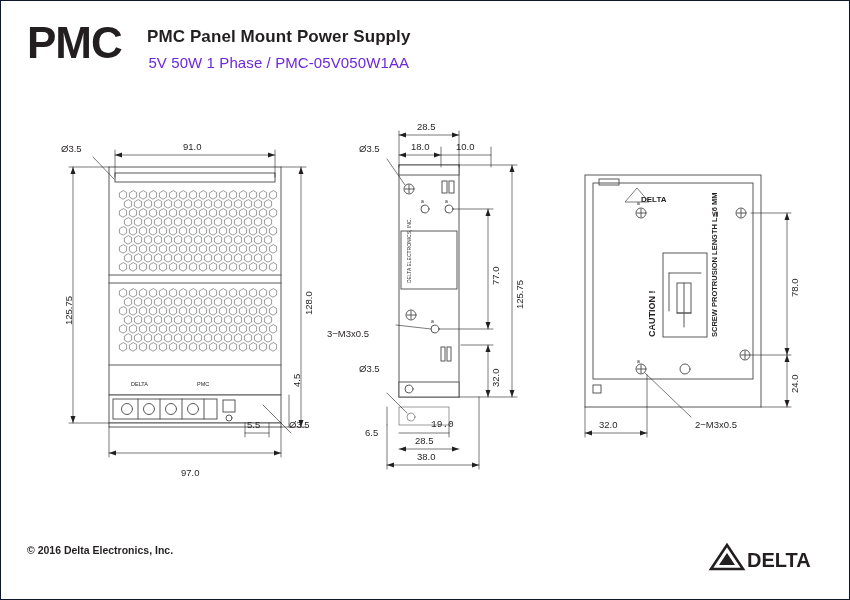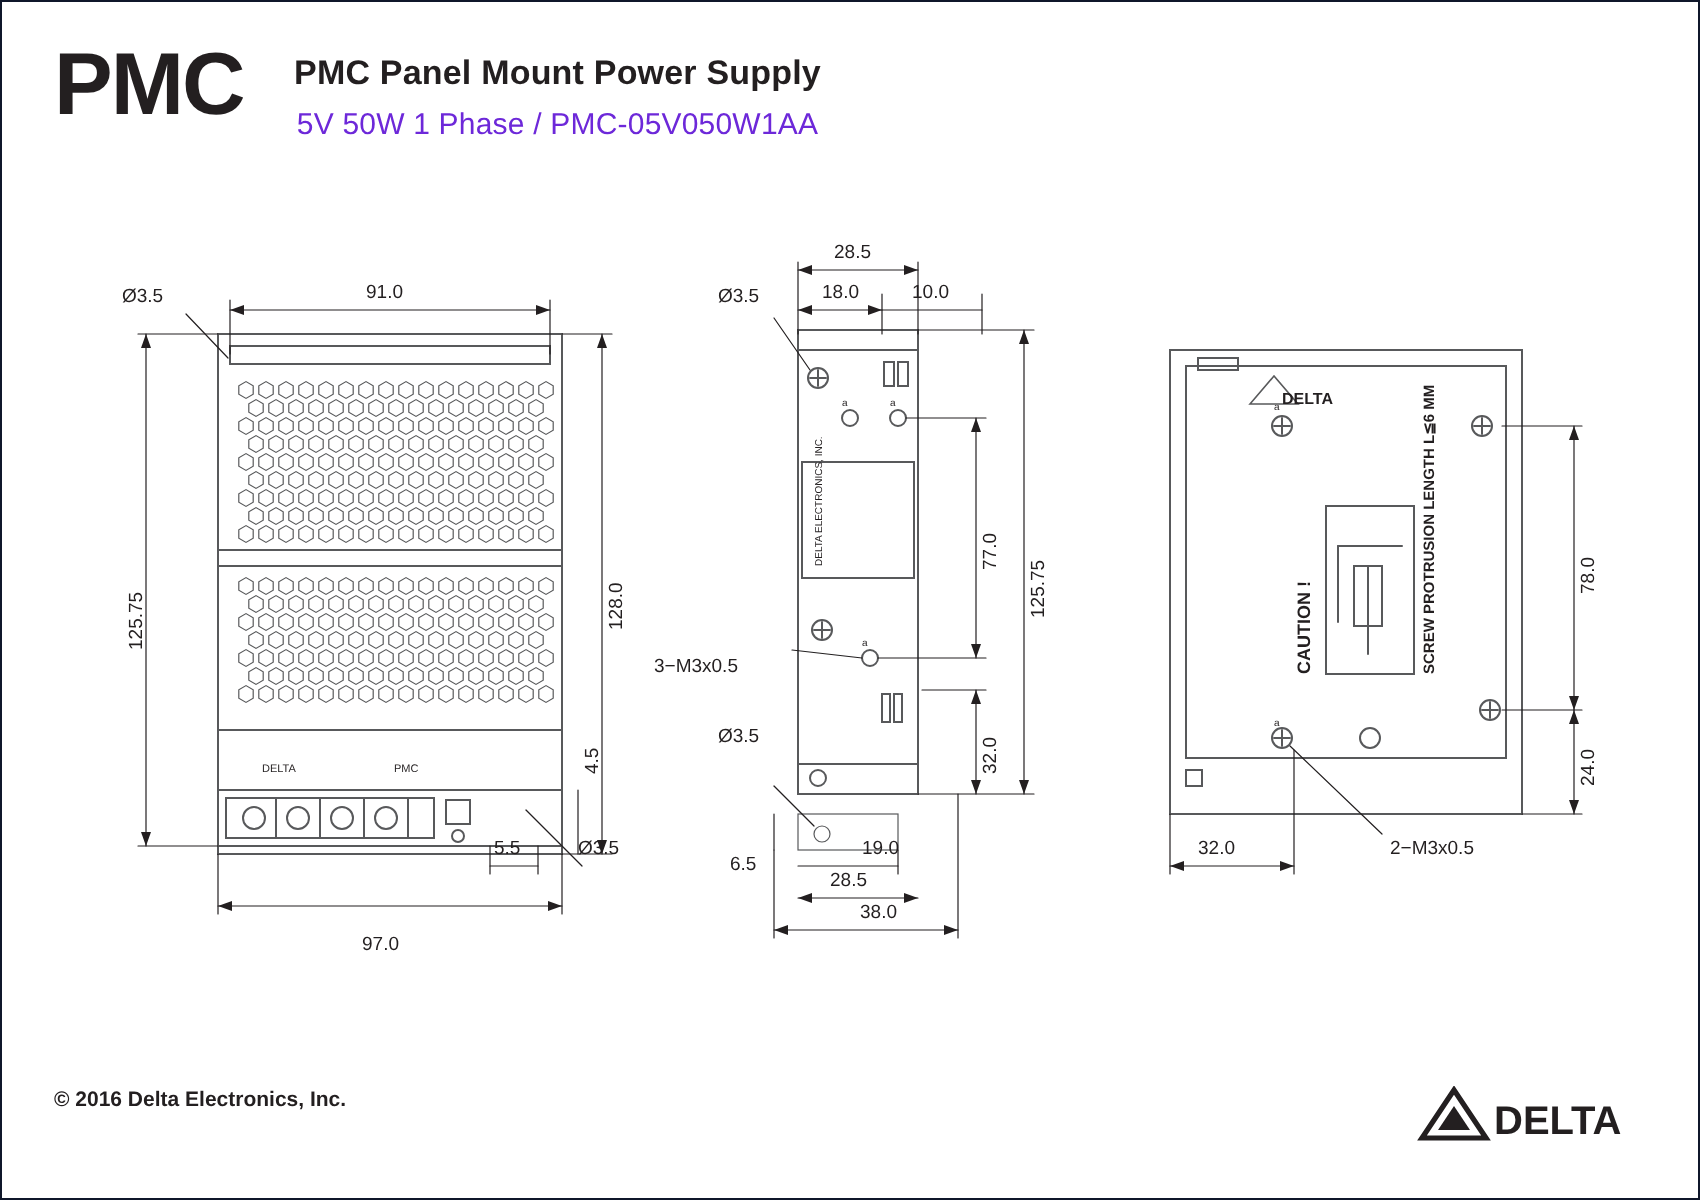--- a/index.html
+++ b/index.html
@@ -602,23 +602,23 @@
     <div class="dim-label" style="left:416px; top:24px;">28.5</div>
     <div class="dim-label" style="left:410px; top:44px;">18.0</div>
     <div class="dim-label" style="left:455px; top:44px;">10.0</div>
     <div class="dim-label" style="left:358px; top:46px;">Ø3.5</div>
     <div class="dim-label vert" style="left:489px; top:188px;">77.0</div>
     <div class="dim-label vert" style="left:513px; top:212px;">125.75</div>
     <div class="dim-label vert" style="left:489px; top:290px;">32.0</div>
     <div class="dim-label" style="left:326px; top:231px;">3−M3x0.5</div>
     <div class="dim-label" style="left:358px; top:266px;">Ø3.5</div>
     <div class="dim-label" style="left:364px; top:330px;">6.5</div>
-    <div class="dim-label" style="left:430px; top:322px;">19.0</div>
+    <div class="dim-label" style="left:430px; top:322px;font-family:Liberation Mono, monospace;">19.0</div>
     <div class="dim-label" style="left:414px; top:338px;">28.5</div>
-    <div class="dim-label" style="left:416px; top:354px;margin-left:13px;">38.0</div>
+    <div class="dim-label" style="left:416px; top:354px;">38.0</div>
 
     <div class="dim-label vert" style="left:788px; top:200px;">78.0</div>
     <div class="dim-label vert" style="left:788px; top:296px;">24.0</div>
     <div class="dim-label" style="left:598px; top:322px;">32.0</div>
     <div class="dim-label" style="left:694px; top:322px;">2−M3x0.5</div>
   </div>
 
   <div id="footer-copy">
     <div>© 2016 Delta Electronics, Inc.</div>
   </div>

